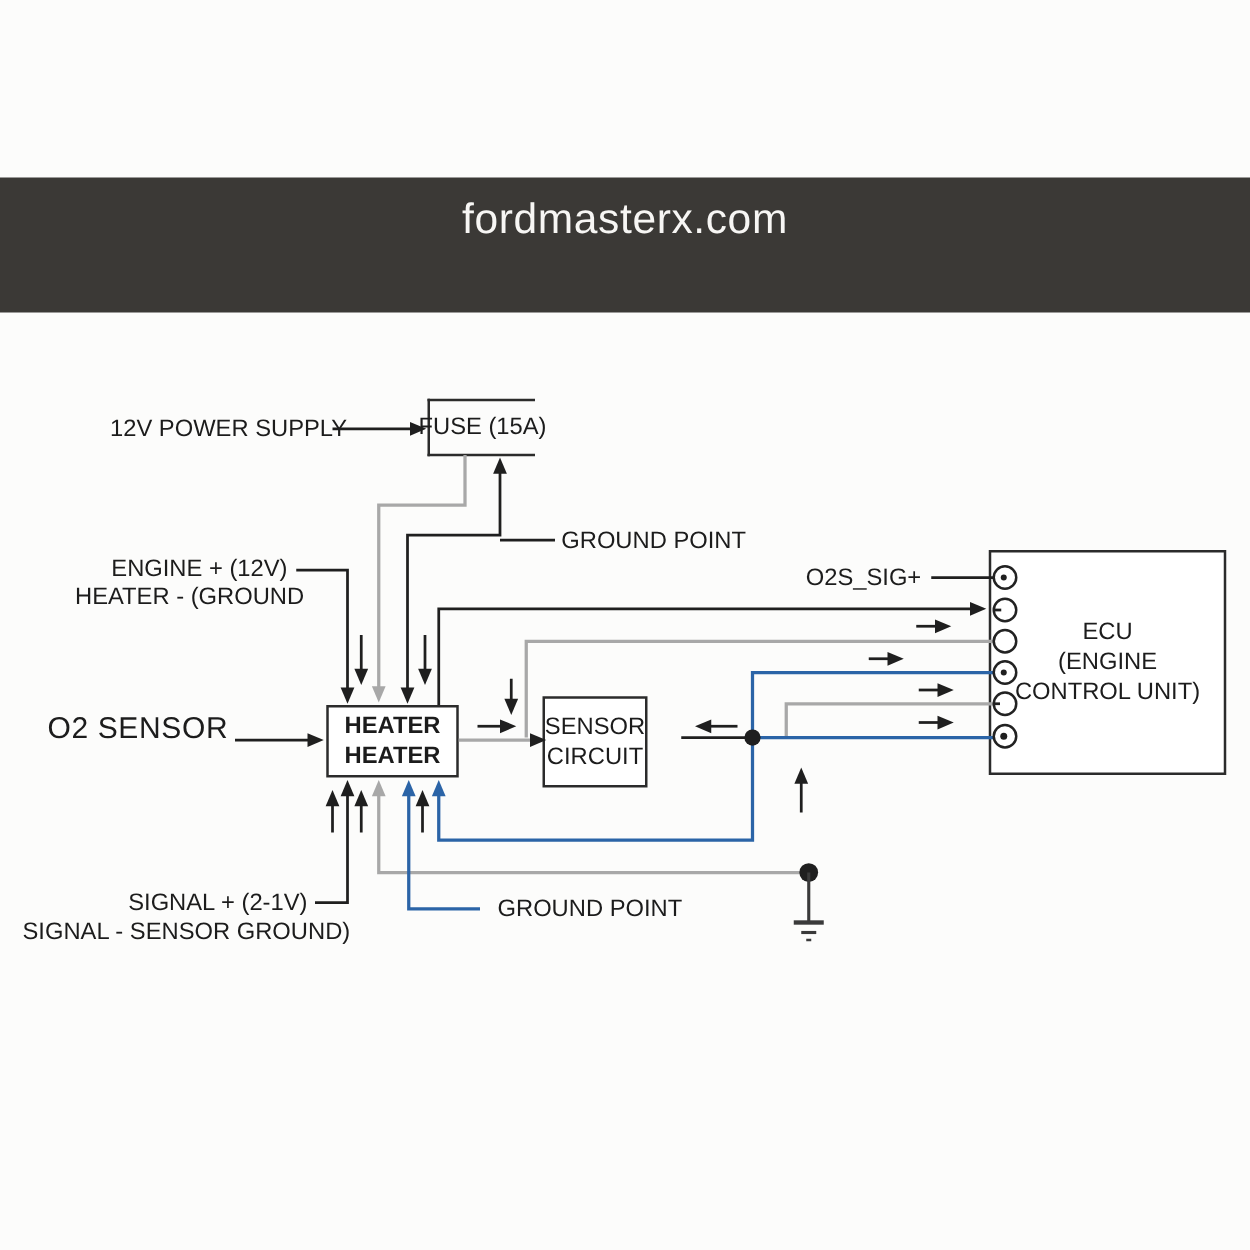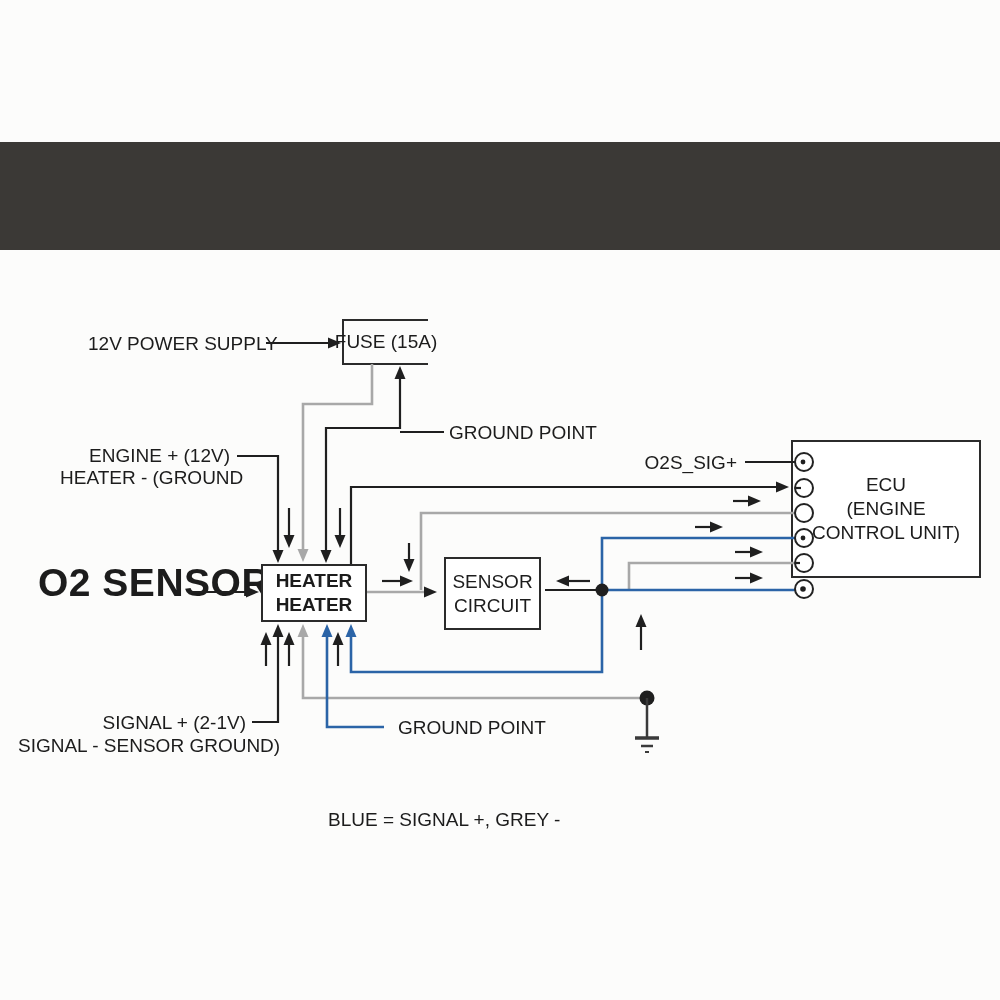--- a/index.html
+++ b/index.html
@@ -10,71 +10,71 @@
     color:#1c1c1c;
   }
   .band{
     position:absolute;left:0;top:142px;width:1000px;height:108px;
     background:#3b3936;color:#f7f6f4;text-align:center;
   }
   .band .site{font-size:34px;font-weight:500;margin-top:14px;letter-spacing:.5px;}
   .band .title{font-size:31px;font-weight:400;margin-top:9px;letter-spacing:.3px;}
   .lbl{position:absolute;font-size:19px;line-height:22px;white-space:nowrap;}
   .right{text-align:right;}
-  .big{font-size:39px;font-weight:700;letter-spacing:.5px;}
+  .big{font-size:24px;font-weight:400;letter-spacing:.5px;}
   .box{
     position:absolute;box-sizing:border-box;border:2px solid #2b2b2b;background:#fff;
     display:flex;flex-direction:column;align-items:center;justify-content:center;
     font-size:19px;line-height:24px;z-index:1;white-space:nowrap;
   }
   .noRight{border-right:none;background:transparent;}
   svg.wires{position:absolute;left:0;top:0;z-index:2;pointer-events:none;}
   .wblack{stroke:#1f1f1f;stroke-width:2.2;fill:none;}
   .wgrey{stroke:#a8a8a8;stroke-width:2.6;fill:none;}
   .wblue{stroke:#2b64a7;stroke-width:2.6;fill:none;}
   .hblack{fill:#1f1f1f;stroke:none;}
   .hgrey{fill:#a8a8a8;stroke:none;}
   .hblue{fill:#2b64a7;stroke:none;}
   .term{fill:#ffffff;stroke:#222;stroke-width:2;}
 </style>
 </head>
 <body>
 
 <div class="band">
+  <div class="site">fordmasterx.com</div>
 </div>
 
 <div class="lbl" style="left:88px;top:333px;">12V POWER SUPPLY</div>
 <div class="lbl" style="left:449px;top:422px;">GROUND POINT</div>
 <div class="lbl right" style="left:60px;top:445px;width:170px;">
   <div>ENGINE + (12V)</div>
   <div>HEATER - (GROUND</div>
 </div>
 <div class="lbl big" style="left:38px;top:572px;">O2 SENSOR</div>
 <div class="lbl right" style="left:600px;top:452px;width:137px;">O2S_SIG+</div>
 <div class="lbl right" style="left:18px;top:711px;width:228px;line-height:23px;">
   <div>SIGNAL + (2-1V)</div>
   <div>SIGNAL - SENSOR GROUND)</div>
 </div>
 <div class="lbl" style="left:398px;top:717px;">GROUND POINT</div>
 <div class="lbl" style="left:328px;top:808px;line-height:24px;">
-  <div>BLUE = SIGNAL +, GREY -</div>
 </div>
 
 <div class="box noRight" style="left:342px;top:319px;width:86px;height:46px;">
   <div>FUSE (15A)</div>
 </div>
 <div class="box" style="left:261px;top:564px;width:106px;height:58px;font-weight:bold;">
   <div>HEATER</div>
   <div>HEATER</div>
 </div>
-<div class="box" style="left:444px;top:557px;width:97px;height:73px;">
+<div class="box" style="left:434px;top:557px;width:84px;height:73px;">
   <div>SENSOR</div>
   <div>CIRCUIT</div>
 </div>
-<div class="box" style="left:791px;top:440px;width:190px;height:138px;">
+<div class="box" style="left:791px;top:440px;width:190px;height:180px;">
   <div>ECU</div>
   <div>(ENGINE</div>
   <div>CONTROL UNIT)</div>
 </div>
 
 <svg class="wires" width="1000" height="1000" viewBox="0 0 1000 1000">
 
   <g>
     <line class="wblack" x1="266" y1="343" x2="330" y2="343"></line>
     <polygon class="hblack" points="341,343 328,337.5 328,348.5"></polygon>

